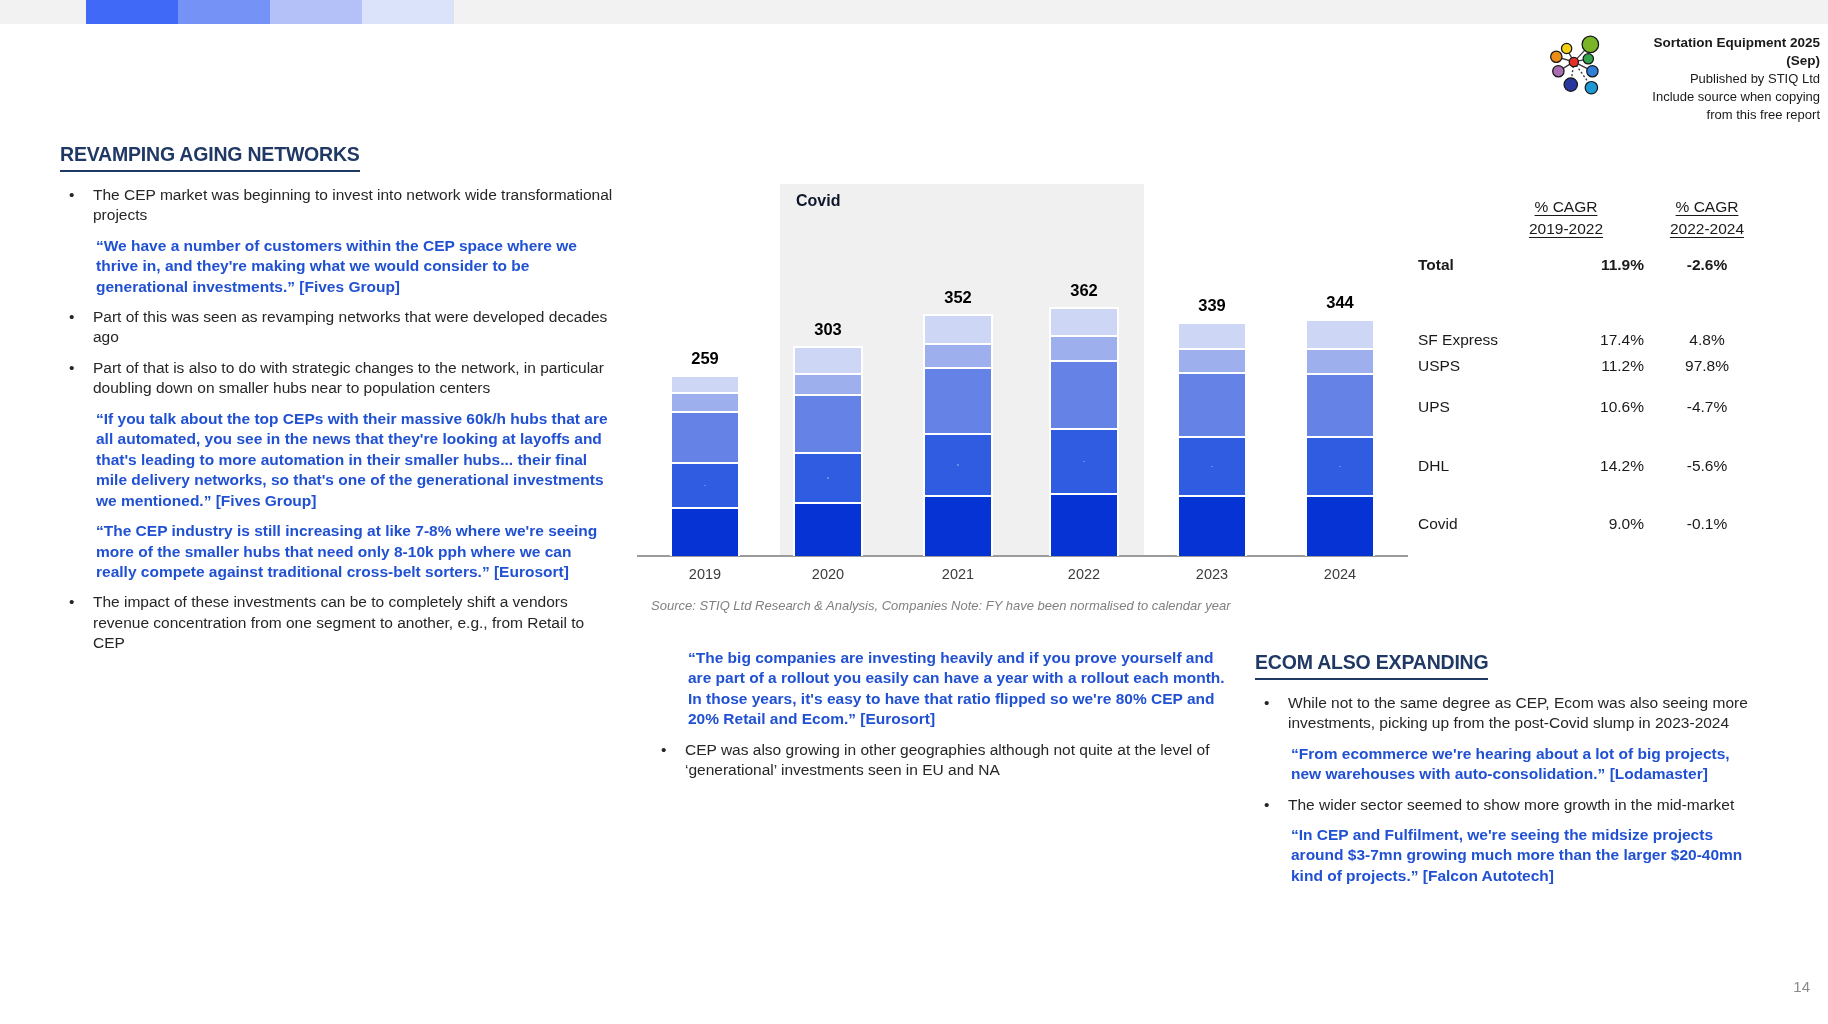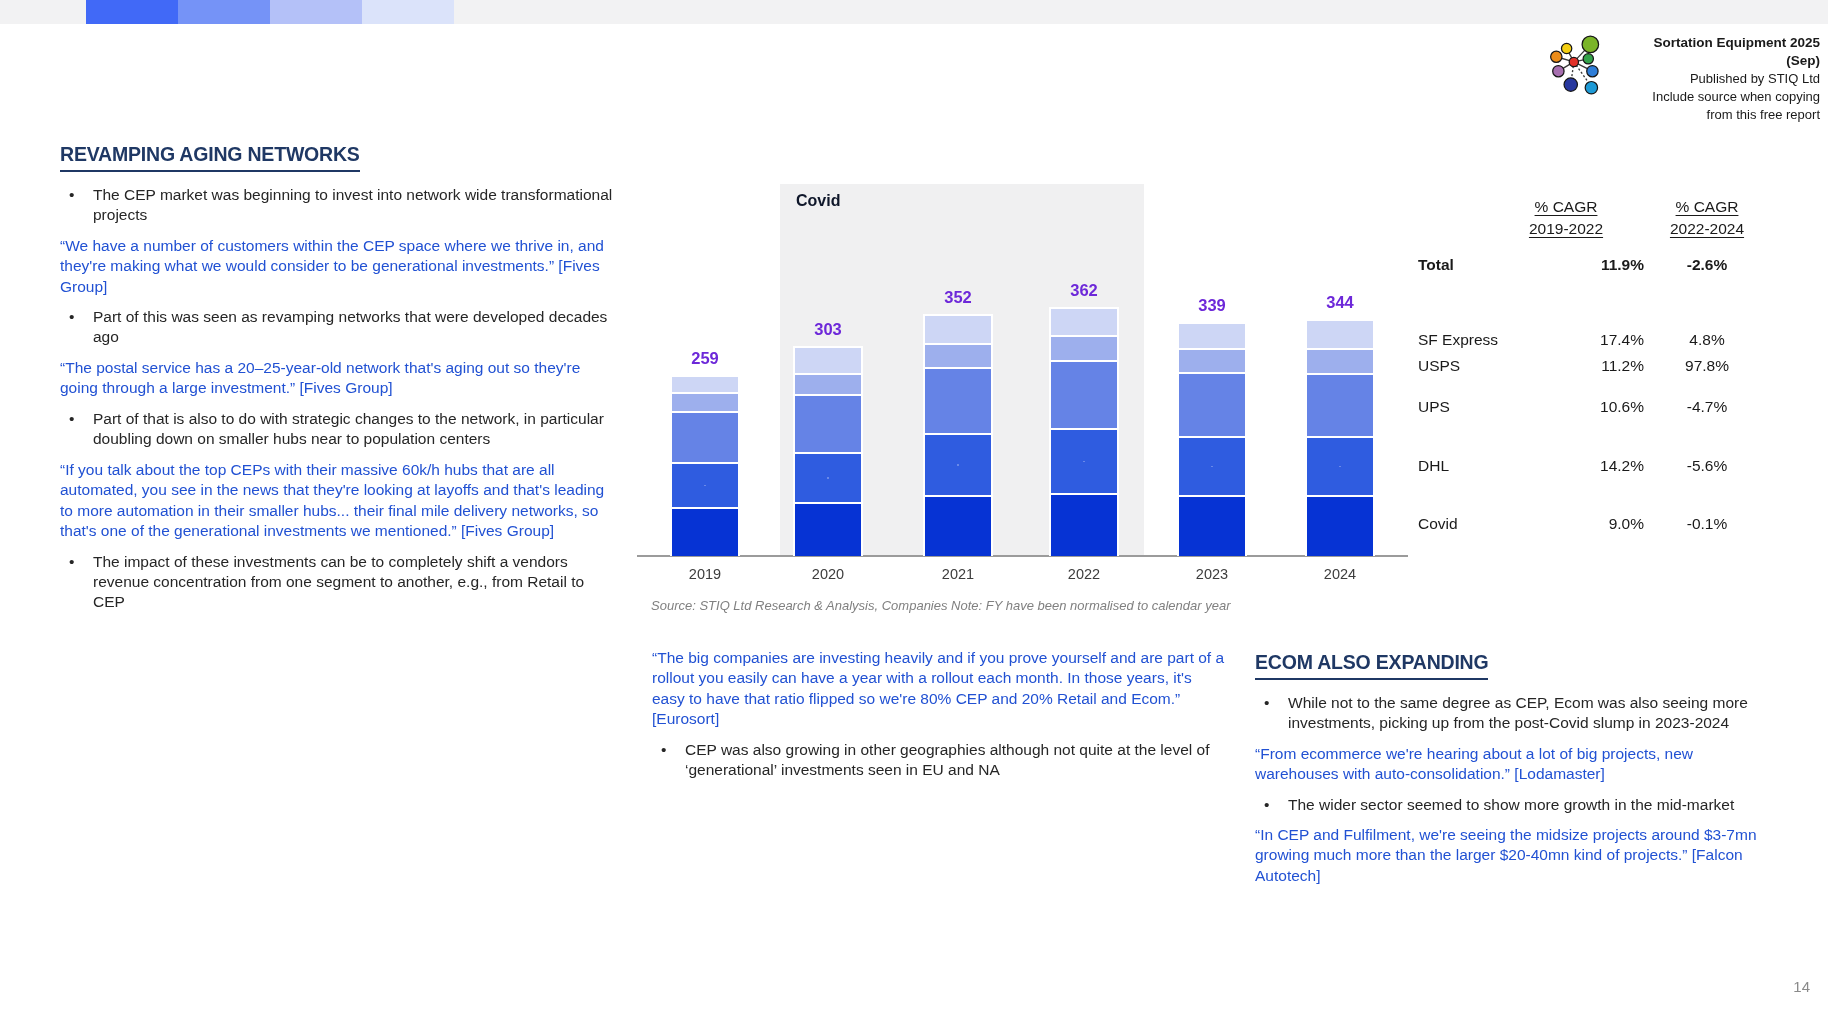--- a/index.html
+++ b/index.html
@@ -26,35 +26,35 @@
   .sec-h{color:#1f3864;font-weight:700;font-size:19.5px;letter-spacing:-0.2px;
          display:inline-block;border-bottom:2px solid #1f3864;padding-bottom:2px;margin-bottom:13px;}
 
   
   .col{position:absolute;font-size:15.5px;line-height:1.32;}
   .col-left{left:60px;top:142px;width:556px;}
   .col-mid{left:652px;top:648px;width:575px;}
   .col-ecom{left:1255px;top:650px;width:505px;}
   .bullet{display:grid;grid-template-columns:33px 1fr;margin-bottom:10px;color:#262626;}
   .bullet .dot{padding-left:9px;}
-  .quote{color:#2151d3;font-weight:400;margin-bottom:10px;}
+  .quote{color:#2151d3;font-weight:700;margin-bottom:10px;margin-left:36px;}
 
   
   .chart-title-wrap{position:absolute;left:764px;top:146px;width:828px;text-align:center;}
   .chart-title-wrap .sec-h{font-size:20.5px;border-bottom:2px solid #1f3864;}
   .covid-band{position:absolute;left:780px;top:184px;width:364px;height:372px;background:#f0f0f1;}
   .covid-label{position:absolute;left:796px;top:192px;font-weight:700;font-size:16px;color:#0f172a;}
   .chart-layer{position:absolute;left:0;top:0;width:1828px;height:1024px;pointer-events:none;}
   .axis{position:absolute;left:637px;top:555px;width:771px;border-top:2px solid #9b9b9b;}
   .bar{position:absolute;bottom:468px;width:70px;display:flex;flex-direction:column-reverse;
        background:#ffffff;gap:2px;padding:2px 2px 0 2px;box-sizing:border-box;}
   .seg{width:100%;}
   .seg.pat{background-image:radial-gradient(rgba(255,255,255,0.28) 0.9px, transparent 0.9px);
            background-size:5px 5px;}
-  .bar-label{position:absolute;width:70px;text-align:center;font-weight:700;font-size:16.5px;color:#6d28d9;}
+  .bar-label{position:absolute;width:70px;text-align:center;font-weight:700;font-size:16.5px;color:#000000;}
   .year{position:absolute;top:566px;width:70px;text-align:center;font-size:14.5px;color:#3d3d3d;}
   .source{position:absolute;left:651px;top:598px;font-style:italic;font-size:13px;color:#808080;}
 
   
   .cagr{position:absolute;left:1400px;top:192px;width:395px;height:360px;font-size:15.5px;color:#1a1a1a;}
   .cagr .th{position:absolute;width:140px;text-align:center;text-decoration:underline;text-underline-offset:3px;}
   .trow{position:absolute;left:0;width:395px;height:22px;}
   .trow .tl{position:absolute;left:18px;}
   .trow .tv1{position:absolute;left:104px;width:140px;text-align:right;}
   .trow .tv2{position:absolute;left:237px;width:140px;text-align:center;}
@@ -116,26 +116,26 @@
     <div>
         <div class="bullet">
           <span class="dot">•</span>
           <span>The CEP market was beginning to invest into network wide transformational projects</span>
         </div>
         <div class="quote">“We have a number of customers within the CEP space where we thrive in, and they're making what we would consider to be generational investments.” [Fives Group]</div>
         <div class="bullet">
           <span class="dot">•</span>
           <span>Part of this was seen as revamping networks that were developed decades ago</span>
         </div>
-        <div class="quote">“The postal service has a 20–25-year-old network that's aging out so they're going through a large investment.” [Fives Group]</div>
         <div class="bullet">
           <span class="dot">•</span>
           <span>Part of that is also to do with strategic changes to the network, in particular doubling down on smaller hubs near to population centers</span>
         </div>
         <div class="quote">“If you talk about the top CEPs with their massive 60k/h hubs that are all automated, you see in the news that they're looking at layoffs and that's leading to more automation in their smaller hubs... their final mile delivery networks, so that's one of the generational investments we mentioned.” [Fives Group]</div>
+        <div class="quote">“The CEP industry is still increasing at like 7-8% where we're seeing more of the smaller hubs that need only 8-10k pph where we can really compete against traditional cross-belt sorters.” [Eurosort]</div>
         <div class="bullet">
           <span class="dot">•</span>
           <span>The impact of these investments can be to completely shift a vendors revenue concentration from one segment to another, e.g., from Retail to CEP</span>
         </div>
       </div>
   </div>
 
   <div class="covid-band"></div>
   <div class="covid-label">Covid</div>
   <div class="chart-layer">

